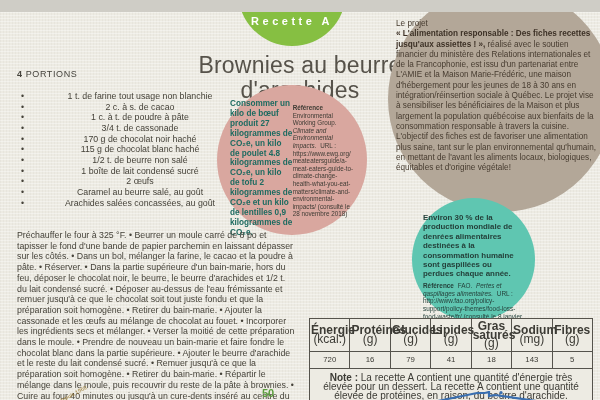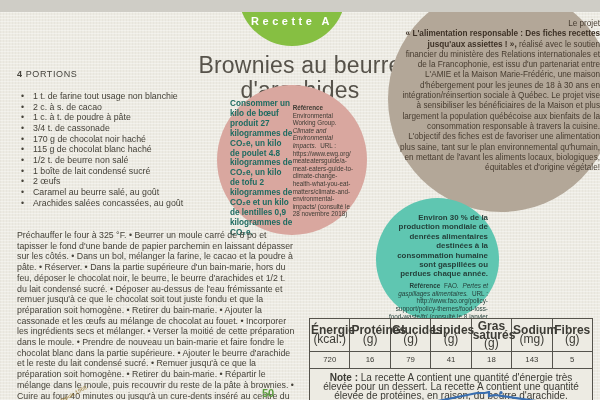--- a/index.html
+++ b/index.html
@@ -23,46 +23,46 @@
     padding-bottom:19px; white-space:nowrap; }
 
   
   .title { left:180px; top:26px; width:240px; text-align:center;
     font-size:23px; line-height:1.08; color:#56524a; letter-spacing:.2px; font-weight:400; }
 
   
   .portions { left:17px; top:57px; font-size:9px; letter-spacing:.6px; color:#45433c; }
   .portions .num { font-weight:bold; }
   .ingredients { left:17px; top:79px; margin:0; padding:0; list-style:none; width:230px; }
-  .ingredients li { position:relative; padding-left:16px; font-size:8.8px; line-height:10.65px; }
+  .ingredients li { position:relative; padding-left:16px; font-size:8.8px; line-height:10.65px;text-align:center; }
   .ingredients li::before { content:"•"; position:absolute; left:4px; }
 
   
   .instructions { left:17px; top:218px; width:278px; margin:0;
     font-size:8.8px; line-height:10.7px; }
 
   
   .pink-circle { left:217px; top:73px; width:150px; height:150px; background:#d9a79f;
     box-sizing:border-box; padding:14px 13px 10px; 
     display:flex; justify-content:center; }
   .pink-main { font-weight:bold; color:#1d6b60; font-size:8.2px; line-height:9.9px; }
   .pink-ref { margin-top:5px; font-size:6.3px; line-height:7.6px; color:#3e3b34; overflow-wrap:anywhere; }
   .ref-label { font-weight:bold; }
   .ref-italic { font-style:italic; }
 
   
   .tan-circle { left:388px; top:-26px; width:226px; height:226px; background:#b3a798; }
-  .tan-text { left:396px; top:7px; width:204px; text-align:right;
+  .tan-text { left:396px; top:7px; width:204px; text-align:left;
     font-size:8.2px; line-height:10.3px; color:#463b2f; }
   .tan-text .intro { display:block; }
   .tan-text .bold { font-weight:bold; color:#3d3126; }
 
   
-  .teal-circle { left:376px; top:186px; width:123px; height:123px; background:#5fc6b1;
-    box-sizing:border-box; padding:15px 11px 10px; text-align:right; }
+  .teal-circle { left:412px; top:186px; width:123px; height:123px; background:#5fc6b1;
+    box-sizing:border-box; padding:15px 11px 10px; text-align:left; }
   .teal-main { font-weight:bold; color:#24403a; font-size:7.9px; line-height:9.4px; }
   .teal-ref { margin-top:3px; font-size:6.4px; line-height:7.8px; color:#24403a; overflow-wrap:anywhere; }
 
   
   .nutrition { position:absolute; left:309px; top:306px; width:284px;
     border-collapse:collapse; background:#edebe3; color:#3c3b35; table-layout:fixed; }
   .nutrition th, .nutrition td { border:1px solid #55534c; text-align:center; }
   .nutrition th { font-size:12px; line-height:8.5px; font-weight:bold; padding:3px 1px; }
   .nutrition th .unit { display:block; font-weight:normal; }
   .nutrition td.value { font-size:7.8px; padding:3.5px 0; }

